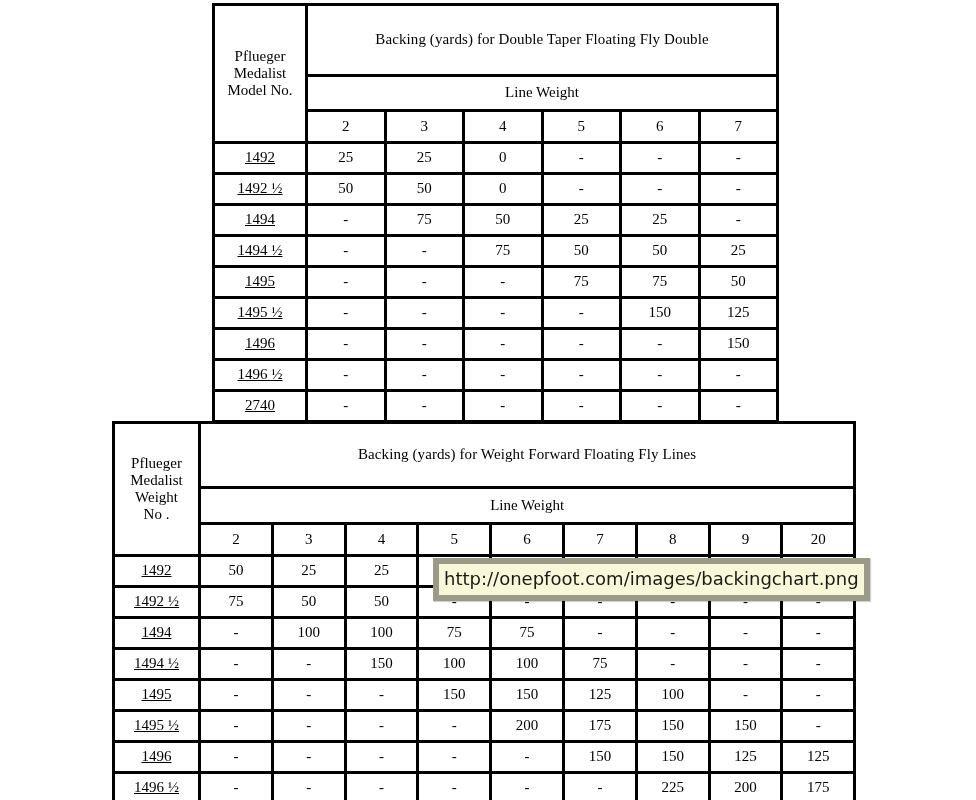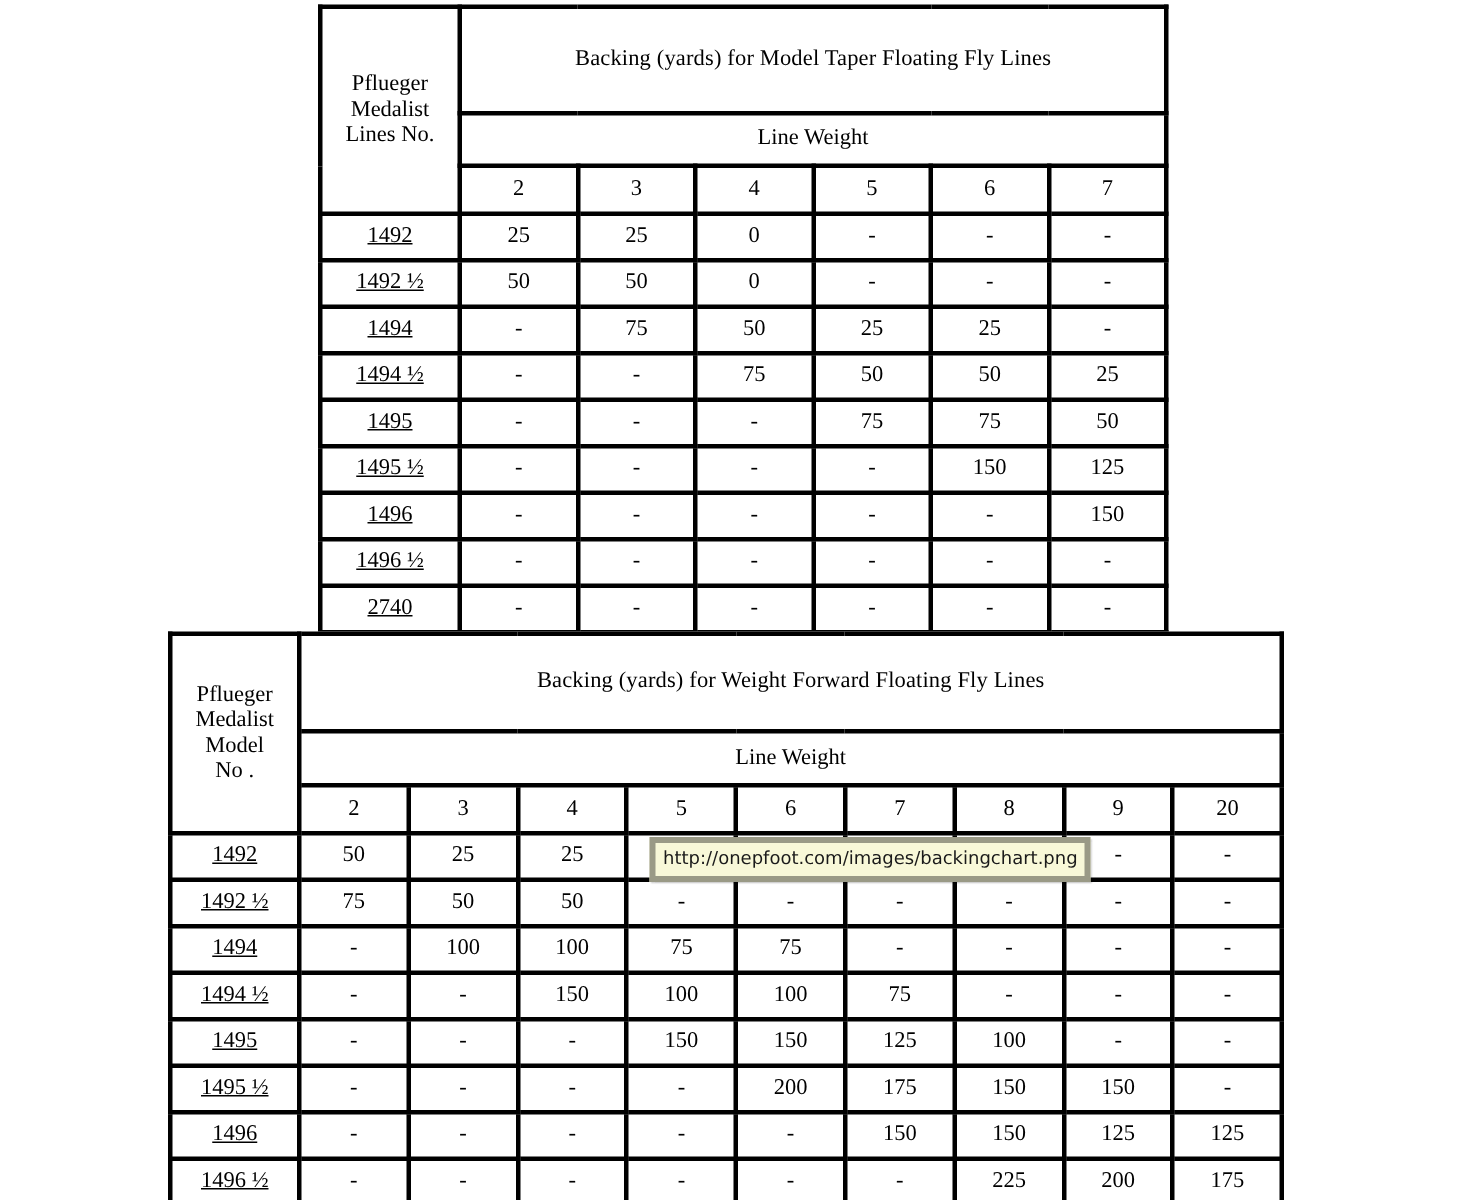--- a/index.html
+++ b/index.html
@@ -95,24 +95,24 @@
   }
   #table-weight-forward .model-cell,
   #table-weight-forward .value-cell { height: 28px; }
 
   
   #url-tooltip {
     position: absolute;
     left: 433px;
     top: 558px;
     background: #f8f8d8;
-    border: 4px solid #ef4444;
+    border: 6px solid #ef4444;
     box-shadow: 1px 1px 1px rgba(0,0,0,0.18);
     font-family: "DejaVu Sans", "Liberation Sans", sans-serif;
-    font-size: 12px;
+    font-size: 18px;
     line-height: 1.45;
     color: #1a1a1a;
     padding: 2px 5px 3px 5px;
     white-space: nowrap;
     z-index: 50;
   }
 </style>
 </head>
 <body>
 
@@ -121,22 +121,22 @@
       <col class="col-model">
       <col class="col-lw">
       <col class="col-lw">
       <col class="col-lw">
       <col class="col-lw">
       <col class="col-lw">
       <col class="col-lw">
     </colgroup>
   <tbody>
     <tr>
-      <td class="corner-cell" rowspan="3"><span>Pflueger</span><br><span>Medalist</span><br><span>Lines No.</span></td>
-      <td class="title-cell" colspan="6">Backing (yards) for Model Taper Floating Fly Lines</td>
+      <td class="corner-cell" rowspan="3"><span>Pflueger</span><br><span>Medalist</span><br><span>Model No.</span></td>
+      <td class="title-cell" colspan="6">Backing (yards) for Double Taper Floating Fly Double</td>
     </tr>
     <tr>
       <td class="lineweight-cell" colspan="6">Line Weight</td>
     </tr>
     <tr>
         <td class="lw-head">2</td>
         <td class="lw-head">3</td>
         <td class="lw-head">4</td>
         <td class="lw-head">5</td>
         <td class="lw-head">6</td>
@@ -234,21 +234,21 @@
       <col class="col-lw">
       <col class="col-lw">
       <col class="col-lw">
       <col class="col-lw">
       <col class="col-lw">
       <col class="col-lw">
       <col class="col-lw">
     </colgroup>
   <tbody>
     <tr>
-      <td class="corner-cell" rowspan="3"><span>Pflueger</span><br><span>Medalist</span><br><span>Model</span><br><span>No .</span></td>
+      <td class="corner-cell" rowspan="3"><span>Pflueger</span><br><span>Medalist</span><br><span>Weight</span><br><span>No .</span></td>
       <td class="title-cell" colspan="9">Backing (yards) for Weight Forward Floating Fly Lines</td>
     </tr>
     <tr>
       <td class="lineweight-cell" colspan="9">Line Weight</td>
     </tr>
     <tr>
         <td class="lw-head">2</td>
         <td class="lw-head">3</td>
         <td class="lw-head">4</td>
         <td class="lw-head">5</td>

